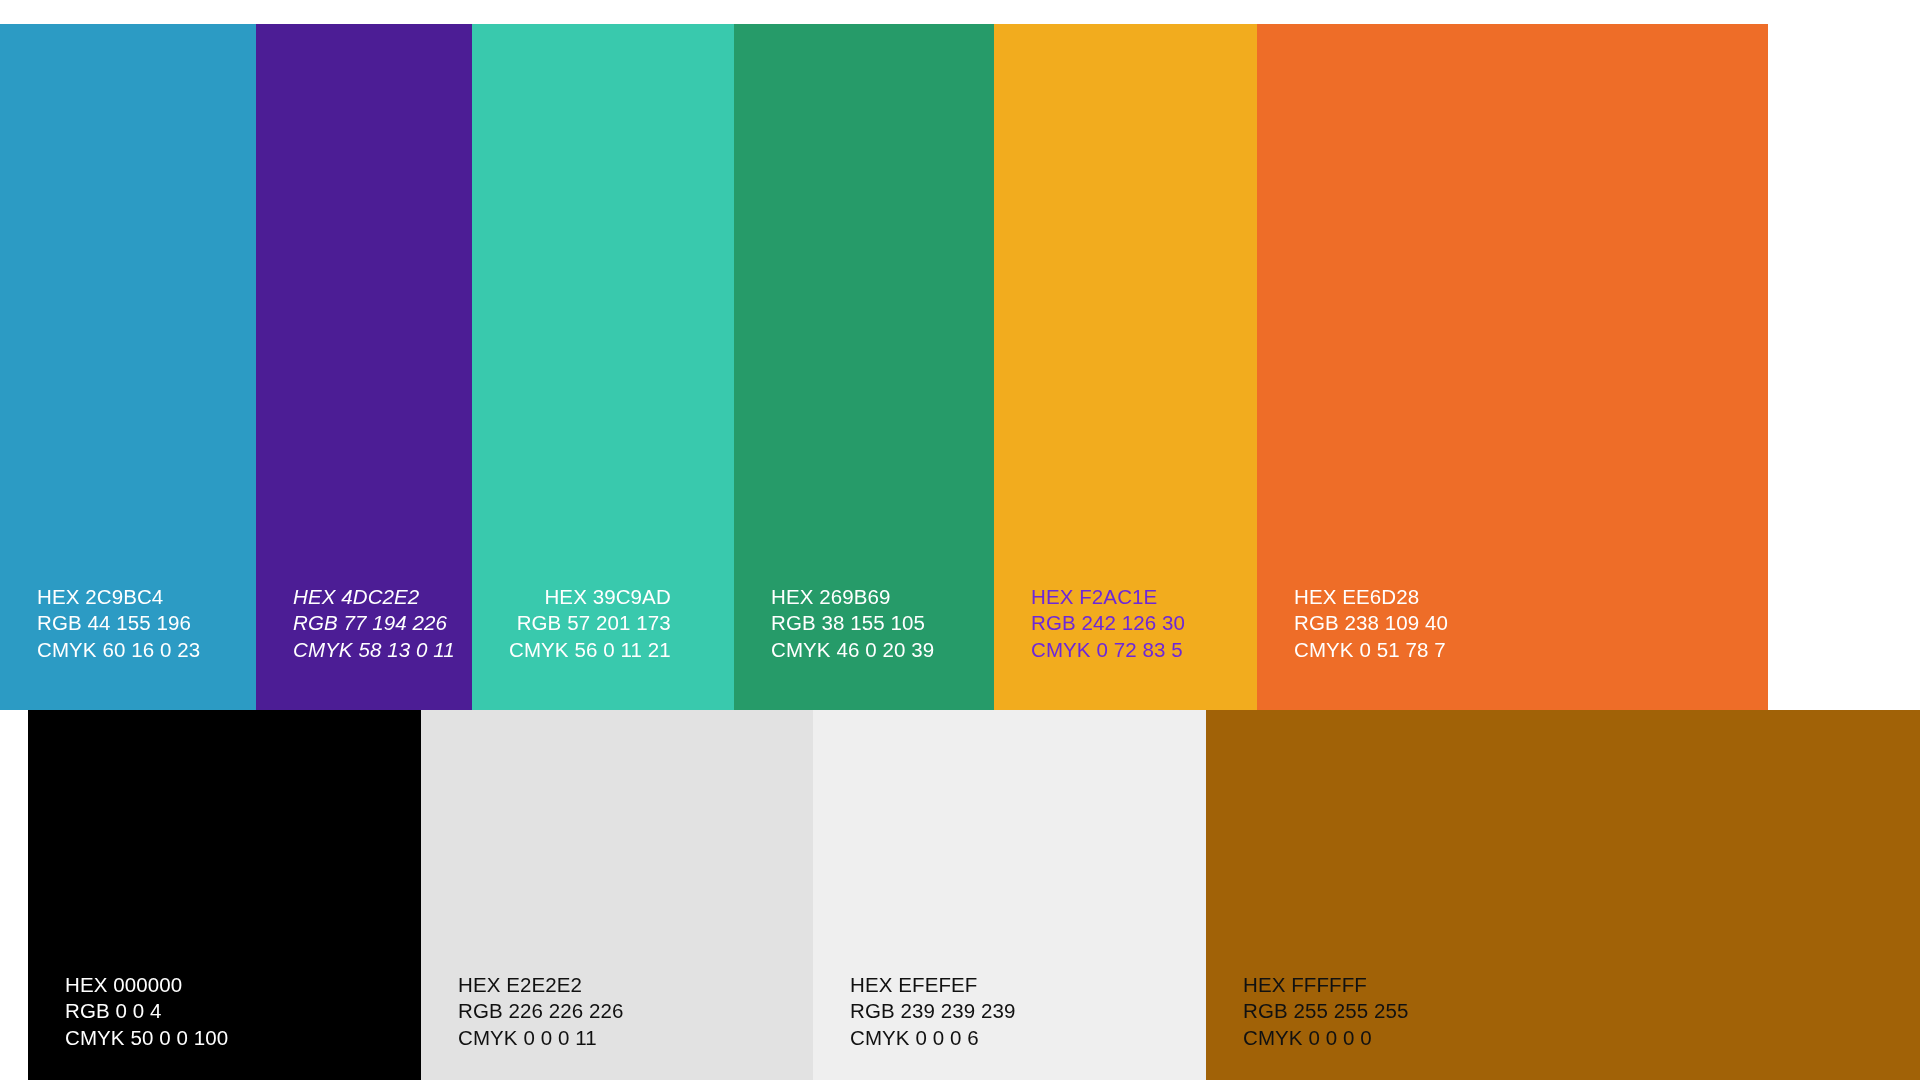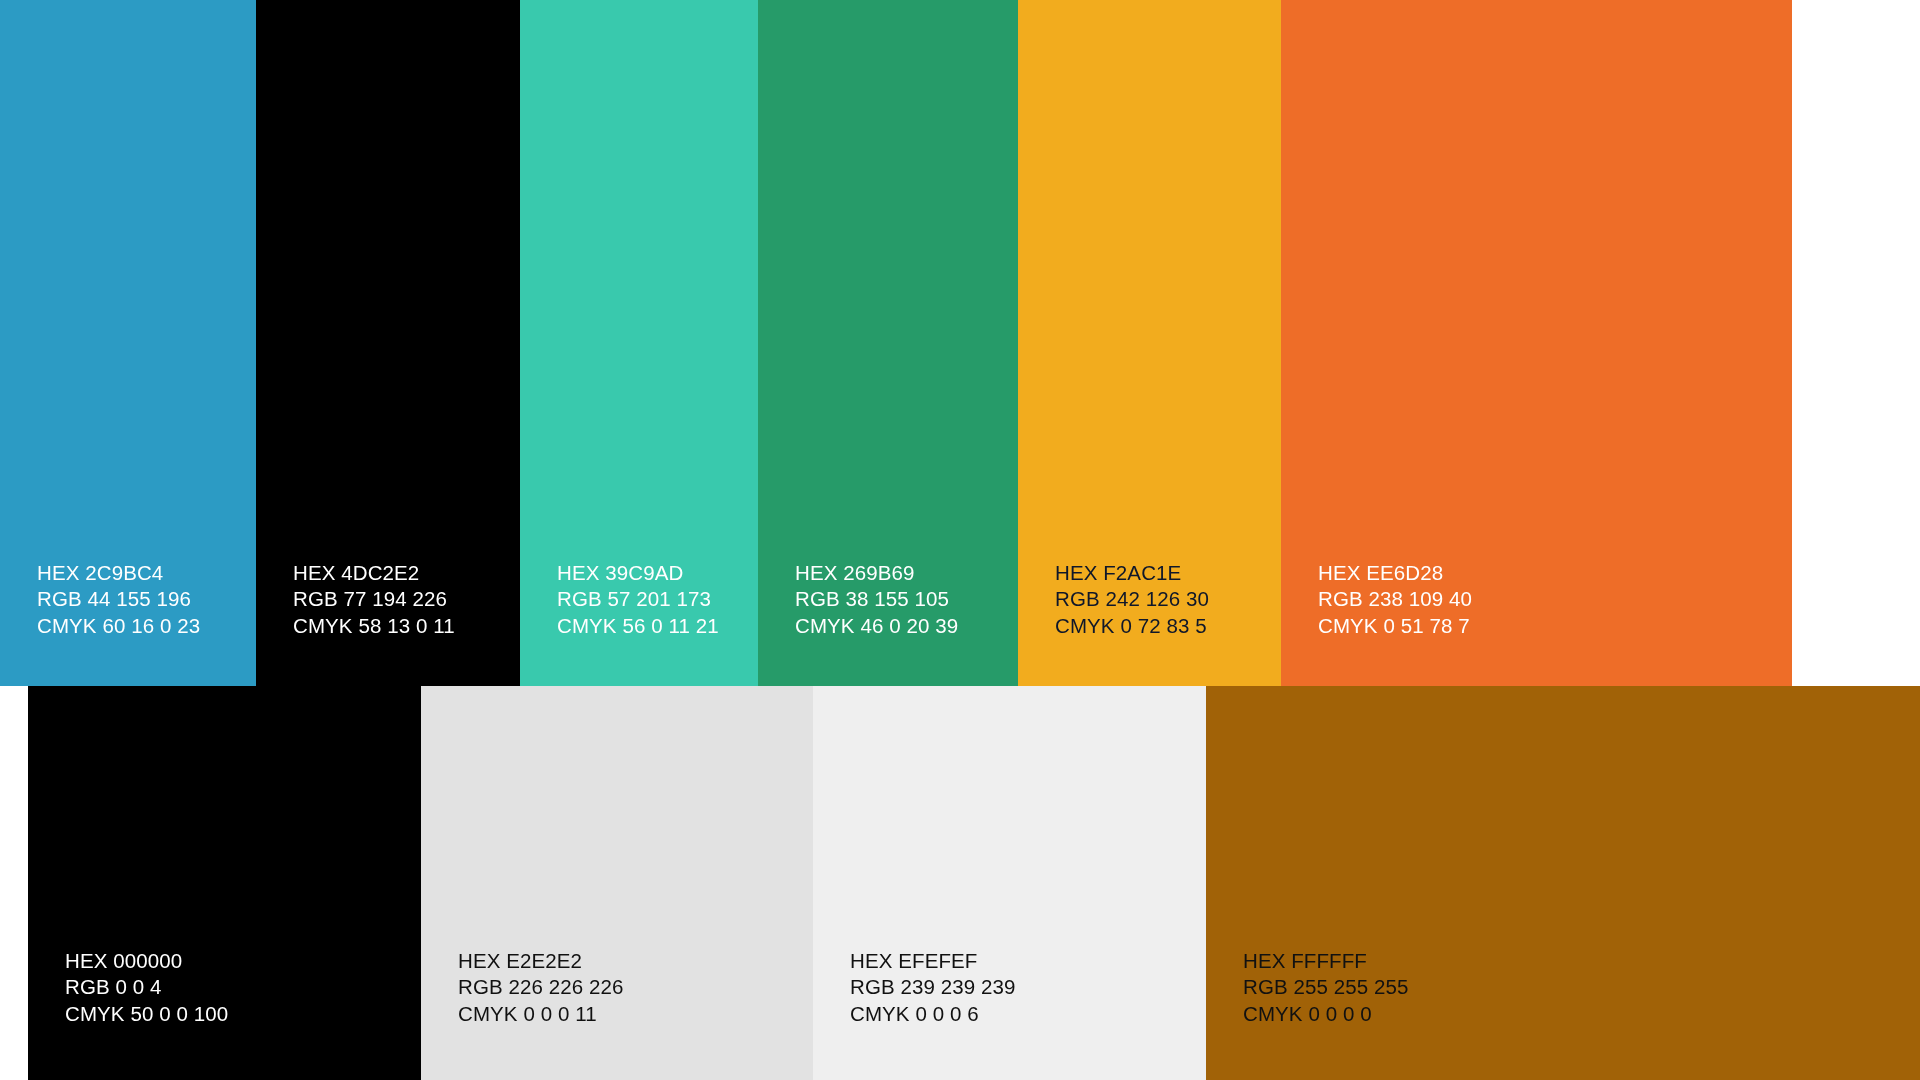--- a/index.html
+++ b/index.html
@@ -29,20 +29,21 @@
   }
   .row-bottom {
     top: 686px;
     height: 394px;
     padding-left: 28px;
   }
   .swatch {
     position: relative;
     height: 100%;
     flex: 0 0 auto;
+    margin-top: 24px;
   }
   .swatch-label {
     position: absolute;
     left: 37px;
     display: block;
     font-size: 20.5px;
     line-height: 26.5px;
     letter-spacing: 0.1px;
     white-space: nowrap;
   }
@@ -61,43 +62,43 @@
 <div class="palette">
 
   <div class="row row-top">
       <div class="swatch" style="background: rgb(44, 155, 196); width: 256px;">
         <div class="swatch-label" style="color: rgb(255, 255, 255);">
           <span class="line">HEX 2C9BC4</span>
           <span class="line">RGB 44 155 196</span>
           <span class="line">CMYK 60 16 0 23</span>
         </div>
       </div>
-      <div class="swatch" style="background: #000000; width: 264px;">
+      <div class="swatch" style="background: #4c1d95; width: 216px; font-style: italic;">
         <div class="swatch-label" style="color: rgb(255, 255, 255);">
           <span class="line">HEX 4DC2E2</span>
           <span class="line">RGB 77 194 226</span>
           <span class="line">CMYK 58 13 0 11</span>
         </div>
       </div>
-      <div class="swatch" style="background: rgb(57, 201, 173); width: 238px;">
+      <div class="swatch" style="background: rgb(57, 201, 173); width: 262px; text-align: right;">
         <div class="swatch-label" style="color: rgb(255, 255, 255);">
           <span class="line">HEX 39C9AD</span>
           <span class="line">RGB 57 201 173</span>
           <span class="line">CMYK 56 0 11 21</span>
         </div>
       </div>
       <div class="swatch" style="background: rgb(38, 155, 105); width: 260px; padding-left: 36px;">
         <div class="swatch-label" style="color: rgb(255, 255, 255);">
           <span class="line">HEX 269B69</span>
           <span class="line">RGB 38 155 105</span>
           <span class="line">CMYK 46 0 20 39</span>
         </div>
       </div>
       <div class="swatch" style="background: rgb(242, 172, 30); width: 263px;">
-        <div class="swatch-label" style="color: #0f172a;">
+        <div class="swatch-label" style="color: #6d28d9;">
           <span class="line">HEX F2AC1E</span>
           <span class="line">RGB 242 126 30</span>
           <span class="line">CMYK 0 72 83 5</span>
         </div>
       </div>
       <div class="swatch" style="background: rgb(238, 109, 40); width: 511px;">
         <div class="swatch-label" style="color: rgb(255, 255, 255);">
           <span class="line">HEX EE6D28</span>
           <span class="line">RGB 238 109 40</span>
           <span class="line">CMYK 0 51 78 7</span>

